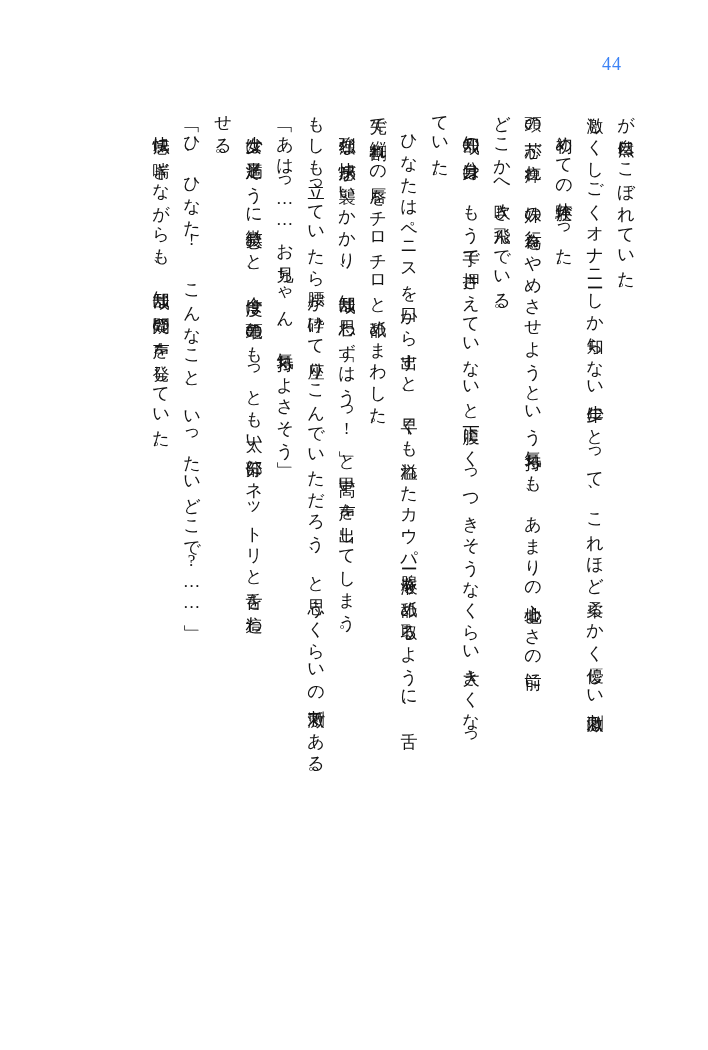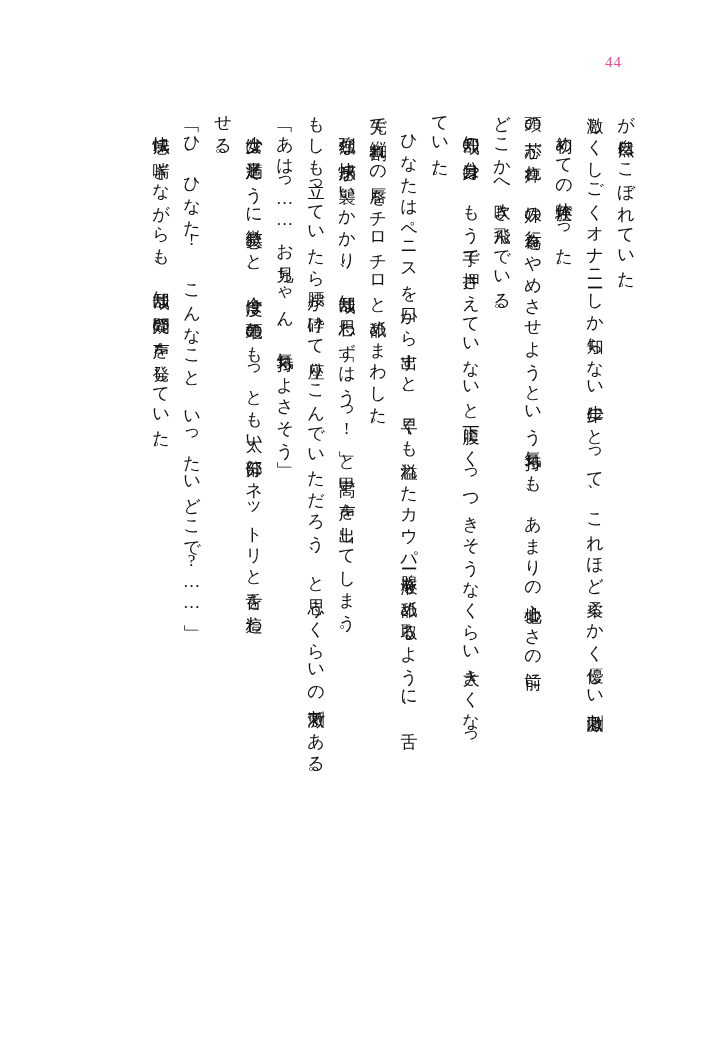--- a/index.html
+++ b/index.html
@@ -18,23 +18,23 @@
   #page {
     width: 708px;
     height: 1050px;
     position: relative;
     background: #ffffff;
   }
   #page-number {
     position: absolute;
     top: 54px;
     right: 86px;
-    font-size: 15px;
+    font-size: 18px;
     letter-spacing: 1px;
-    color: #ec4899;
+    color: #3b82f6;
     font-family: "Liberation Serif", "DejaVu Serif", serif;
   }
   #text-block {
     position: absolute;
     top: 104px;
     right: 74px;
     left: 74px;
     height: 830px;
     display: flex;
     flex-direction: row-reverse;

